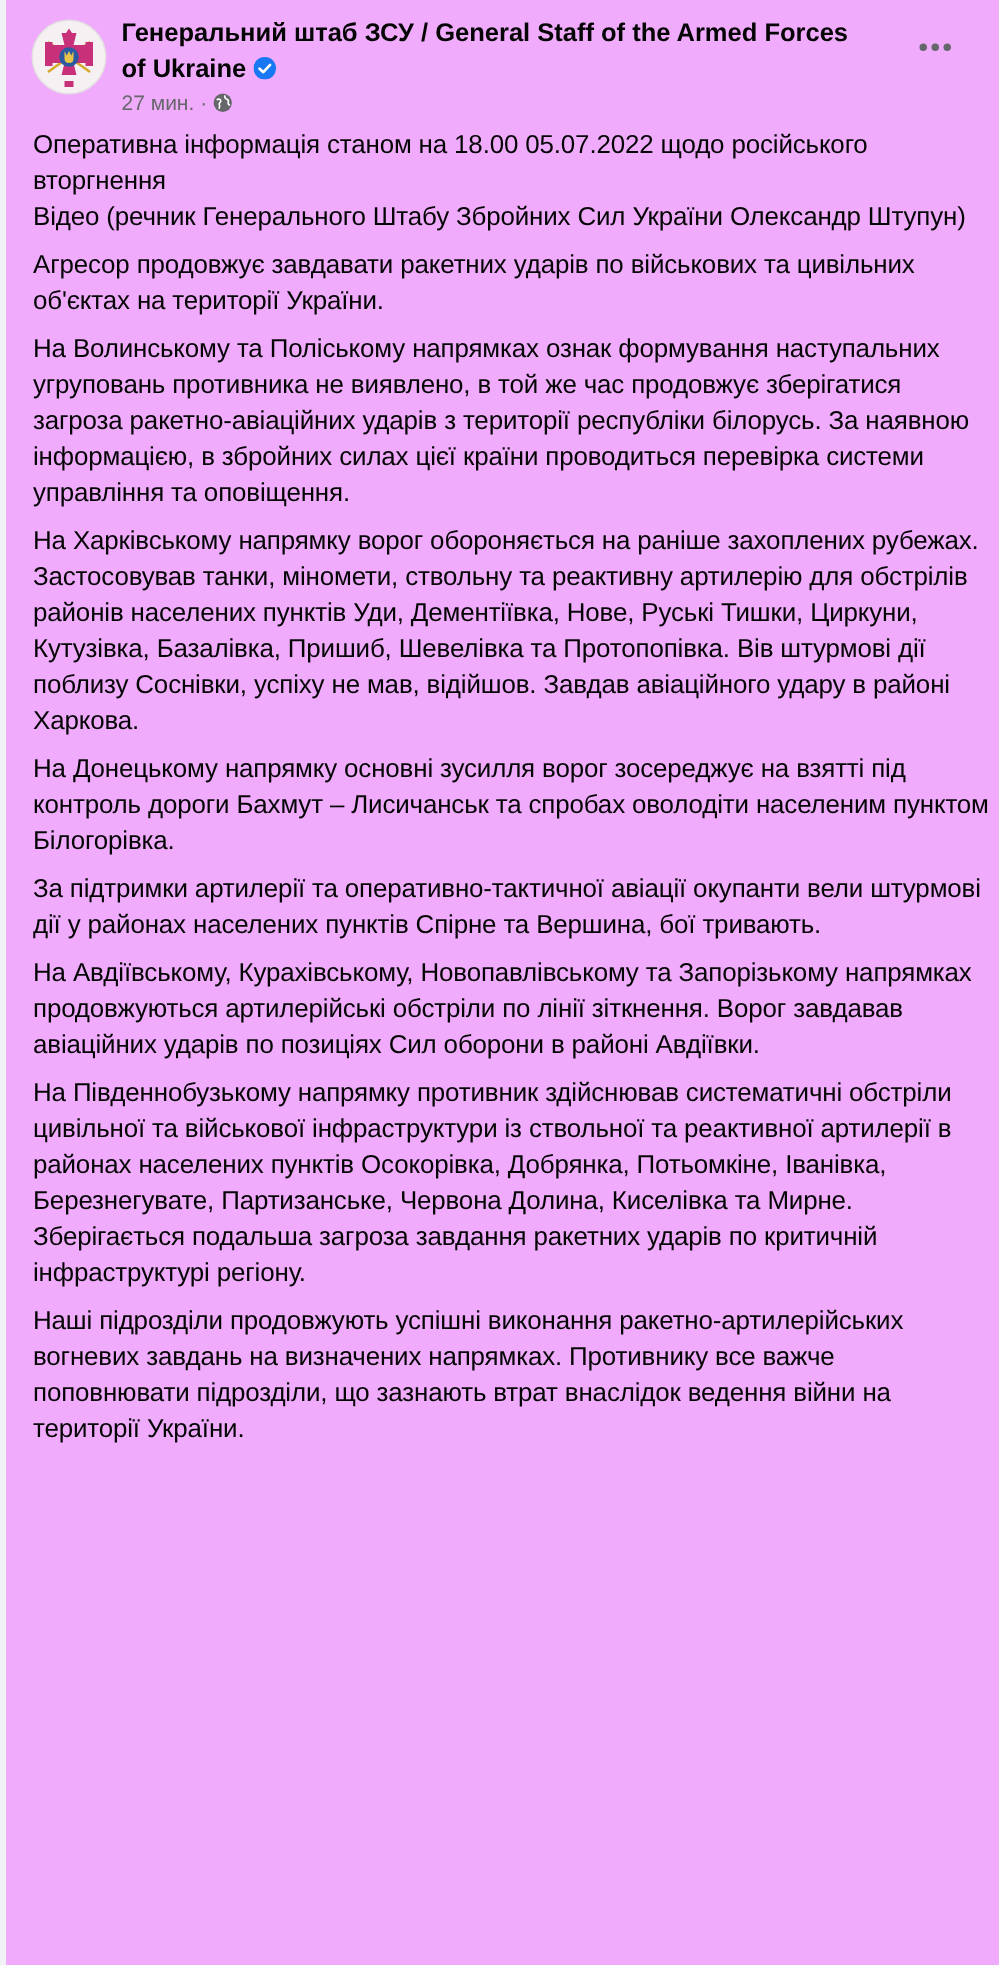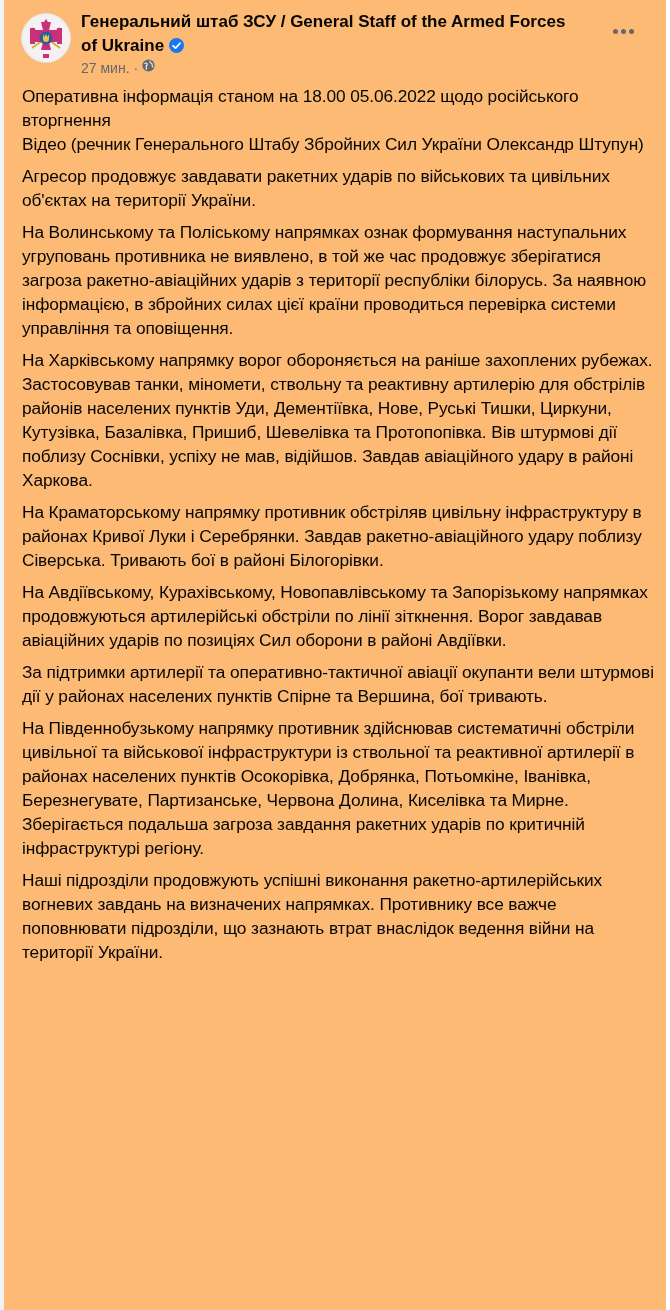--- a/index.html
+++ b/index.html
@@ -1,23 +1,23 @@
 <!DOCTYPE html>
 <html><head>
 <meta charset="utf-8">
 <style>
   html, body { margin:0; padding:0; }
   body { width:670px; height:1310px; background:#ffffff; overflow:hidden; font-family:"Liberation Sans", sans-serif; color:#050505; }
-  .card { position:relative; width:666px; height:1310px; background:#fdba74; border-left:4px solid #f0f2f5; box-sizing:border-box; }
+  .card { position:relative; width:666px; height:1310px; background:#f0abfc; border-left:4px solid #f0f2f5; box-sizing:border-box; }
   .header { position:relative; height:84px; }
   .avatar { position:absolute; left:17px; top:13px; width:48px; height:48px; border-radius:50%; background:#f3eef0; border:1px solid #e4e0e2; overflow:hidden; }
   .avatar svg { width:48px; height:48px; display:block; }
   .title { position:absolute; left:77px; top:10px; width:500px; font-weight:bold; font-size:17px; line-height:24px; color:#050505; }
   .verified { display:inline-block; width:15px; height:15px; vertical-align:-2px; margin-left:5px; }
-  .meta { position:absolute; left:77px; top:59px; font-size:14px; line-height:18px; color:#65676b; display:flex; align-items:flex-start; }
+  .meta { position:absolute; left:77px; top:59px; font-size:14px; line-height:18px; color:#65676b; display:flex; align-items:center; }
   .meta .dot { margin:0 4px; }
   .globe { width:13px; height:13px; display:inline-block; }
   .more { position:absolute; right:28px; top:19px; width:30px; height:24px; display:flex; align-items:center; justify-content:center; cursor:pointer; }
   .more span { width:5px; height:5px; background:#65676b; border-radius:50%; margin:0 1.5px; display:inline-block; }
   .body { position:absolute; left:18px; top:84px; width:640px; font-size:17.3px; line-height:24px; color:#050505; letter-spacing:-0.1px; }
   .body p { margin:0 0 8px 0; white-space:pre-line; }
 </style>
 </head>
 <body>
 
@@ -53,44 +53,44 @@
         </svg>
     </div>
     <div class="more">
       <span></span>
         <span></span>
         <span></span>
     </div>
   </div>
 
   <div class="body">
-    <p>Оперативна інформація станом на 18.00 05.06.2022 щодо російського
+    <p>Оперативна інформація станом на 18.00 05.07.2022 щодо російського
 вторгнення
 Відео (речник Генерального Штабу Збройних Сил України Олександр Штупун)</p>
     <p>Агресор продовжує завдавати ракетних ударів по військових та цивільних
 об'єктах на території України.</p>
     <p>На Волинському та Поліському напрямках ознак формування наступальних
 угруповань противника не виявлено, в той же час продовжує зберігатися
 загроза ракетно-авіаційних ударів з території республіки білорусь. За наявною
 інформацією, в збройних силах цієї країни проводиться перевірка системи
 управління та оповіщення.</p>
     <p>На Харківському напрямку ворог обороняється на раніше захоплених рубежах.
 Застосовував танки, міномети, ствольну та реактивну артилерію для обстрілів
 районів населених пунктів Уди, Дементіївка, Нове, Руські Тишки, Циркуни,
 Кутузівка, Базалівка, Пришиб, Шевелівка та Протопопівка. Вів штурмові дії
 поблизу Соснівки, успіху не мав, відійшов. Завдав авіаційного удару в районі
 Харкова.</p>
-    <p>На Краматорському напрямку противник обстріляв цивільну інфраструктуру в
-районах Кривої Луки і Серебрянки. Завдав ракетно-авіаційного удару поблизу
-Сіверська. Тривають бої в районі Білогорівки.</p>
+    <p>На Донецькому напрямку основні зусилля ворог зосереджує на взятті під
+контроль дороги Бахмут – Лисичанськ та спробах оволодіти населеним пунктом
+Білогорівка.</p>
+    <p>За підтримки артилерії та оперативно-тактичної авіації окупанти вели штурмові
+дії у районах населених пунктів Спірне та Вершина, бої тривають.</p>
     <p>На Авдіївському, Курахівському, Новопавлівському та Запорізькому напрямках
 продовжуються артилерійські обстріли по лінії зіткнення. Ворог завдавав
 авіаційних ударів по позиціях Сил оборони в районі Авдіївки.</p>
-    <p>За підтримки артилерії та оперативно-тактичної авіації окупанти вели штурмові
-дії у районах населених пунктів Спірне та Вершина, бої тривають.</p>
     <p>На Південнобузькому напрямку противник здійснював систематичні обстріли
 цивільної та військової інфраструктури із ствольної та реактивної артилерії в
 районах населених пунктів Осокорівка, Добрянка, Потьомкіне, Іванівка,
 Березнегувате, Партизанське, Червона Долина, Киселівка та Мирне.
 Зберігається подальша загроза завдання ракетних ударів по критичній
 інфраструктурі регіону.</p>
     <p>Наші підрозділи продовжують успішні виконання ракетно-артилерійських
 вогневих завдань на визначених напрямках. Противнику все важче
 поповнювати підрозділи, що зазнають втрат внаслідок ведення війни на
 території України.</p>

